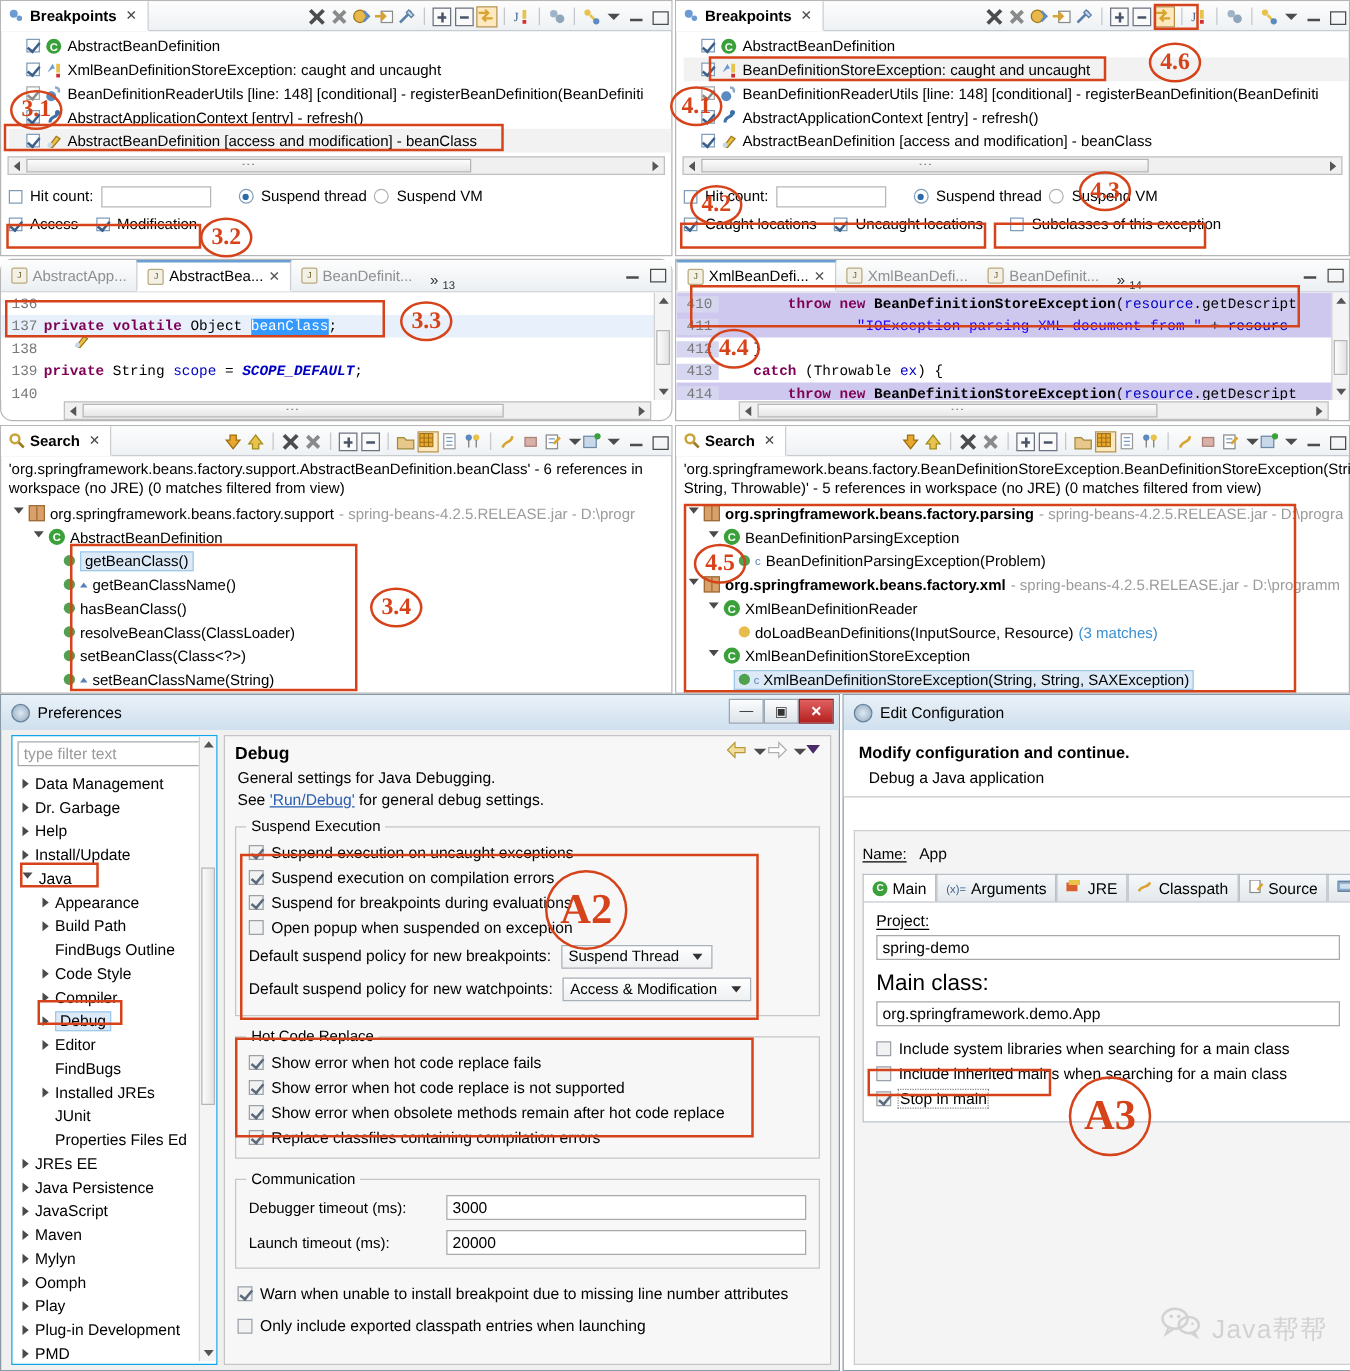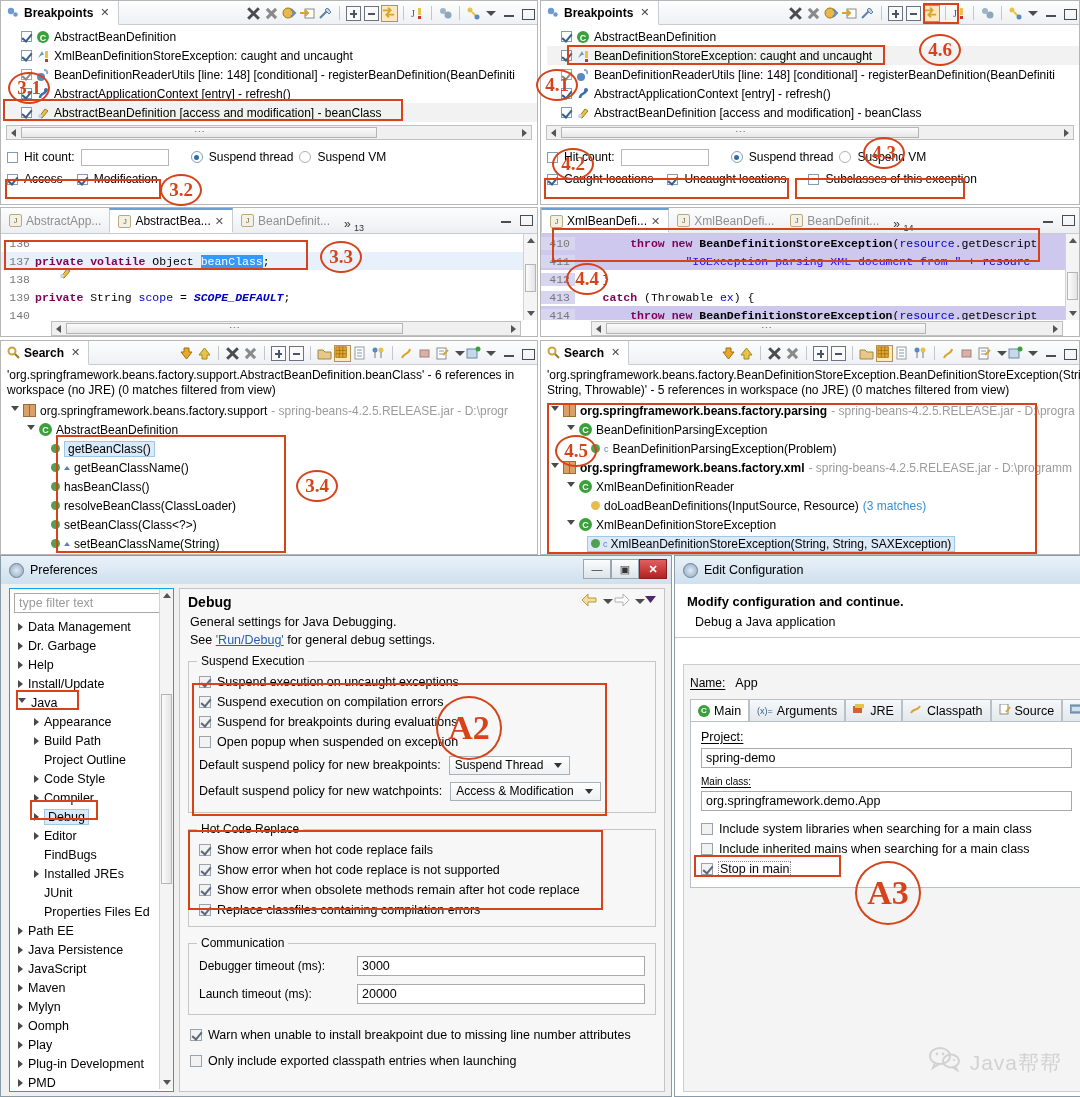--- a/index.html
+++ b/index.html
@@ -377,21 +377,21 @@
       <span class="cb on"></span>
       <span>Caught locations</span>
       <span class="cb on" style="margin-left:8px"></span>
       <span>Uncaught locations</span>
       <span class="cb" style="margin-left:16px"></span>
       <span>Subclasses of this exception</span>
     </div>
   </div>
 </div>
 
-<div class="pane" style="left:0;top:207px;width:538px;height:130px;">
+<div class="pane" style="left:0;top:207px;width:538px;height:130px;border-radius:10px;">
   <div class="etabbar">
     <div class="etab">
       <span class="jicon">J</span>
       <span>AbstractApp...</span>
     </div>
     <div class="etab active">
       <span class="jicon">J</span>
       <span>AbstractBea...</span>
       <span class="xx" style="font-size:11px;color:#555;">✕</span>
     </div>
@@ -745,21 +745,21 @@
         </div>
       <div class="treerow" style="padding-left:24px">
           <span class="tri"></span>
           <span>Appearance</span>
         </div>
       <div class="treerow" style="padding-left:24px">
           <span class="tri"></span>
           <span>Build Path</span>
         </div>
       <div class="treerow" style="padding-left:34px">
-          <span>Project Outline</span>
+          <span>FindBugs Outline</span>
         </div>
       <div class="treerow" style="padding-left:24px">
           <span class="tri"></span>
           <span>Code Style</span>
         </div>
       <div class="treerow" style="padding-left:24px">
           <span class="tri"></span>
           <span>Compiler</span>
         </div>
       <div class="treerow" style="padding-left:24px">
@@ -778,21 +778,21 @@
           <span>Installed JREs</span>
         </div>
       <div class="treerow" style="padding-left:34px">
           <span>JUnit</span>
         </div>
       <div class="treerow" style="padding-left:34px">
           <span>Properties Files Ed</span>
         </div>
       <div class="treerow" style="padding-left:8px">
           <span class="tri"></span>
-          <span>Path EE</span>
+          <span>JREs EE</span>
         </div>
       <div class="treerow" style="padding-left:8px">
           <span class="tri"></span>
           <span>Java Persistence</span>
         </div>
       <div class="treerow" style="padding-left:8px">
           <span class="tri"></span>
           <span>JavaScript</span>
         </div>
       <div class="treerow" style="padding-left:8px">
@@ -978,21 +978,21 @@
           <span><svg width="13" height="11" viewBox="0 0 13 11">
               <rect x="0" y="1" width="12" height="8" fill="#8aa8c8" stroke="#5a7a9a"></rect>
               <rect x="2" y="3" width="8" height="4" fill="#cfe0ee"></rect>
             </svg></span>
         </div>
     </div>
 
     <div style="background:#fff;border:1px solid #b9c0c7;padding:8px 10px;margin-right:0;">
       <div style="font-size:12.5px;text-decoration:underline;text-underline-offset:2px;">Project:</div>
       <div class="field" style="margin-top:4px;">spring-demo</div>
-      <div style="font-size:10px;margin-top:8px;text-decoration:underline;text-underline-offset:2px;">Main class:</div>
+      <div style="font-size:18px;margin-top:8px;text-underline-offset:2px;">Main class:</div>
       <div class="field" style="margin-top:4px;">org.springframework.demo.App</div>
       <div class="prow" style="margin-top:8px;">
           <span class="pcb"></span>
           <span>Include system libraries when searching for a main class</span>
         </div>
       <div class="prow">
           <span class="pcb"></span>
           <span>Include inherited mains when searching for a main class</span>
         </div>
       <div class="prow">

